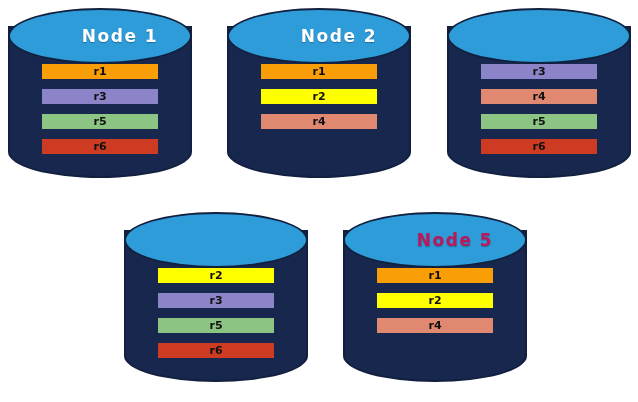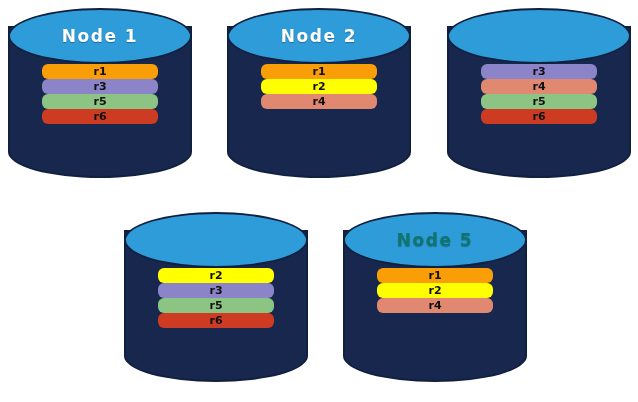--- a/index.html
+++ b/index.html
@@ -62,32 +62,34 @@
     height: 56px;
     display: flex;
     align-items: center;
     justify-content: center;
     color: #ffffff;
     font-size: 17px;
     font-weight: bold;
     letter-spacing: 1.5px;
     text-shadow: 0 1px 1px rgba(10,25,55,0.35);
     white-space: pre;
+    padding-left: 20px;
   }
 
   .bars {
     position: absolute;
     left: 34px;
     top: 56px;
     width: 116px;
   }
 
   .bar {
     height: 15px;
-    border-radius: 6px;
+    border-radius: 0;
+    margin-bottom: 10px;
     display: flex;
     align-items: center;
     justify-content: center;
     font-size: 11px;
     font-weight: bold;
     color: #101010;
     box-sizing: border-box;
   }
 </style>
 </head>
@@ -131,20 +133,20 @@
       <div class="bars">
         <div class="bar" style="background: rgb(255, 255, 0); color: rgb(16, 16, 16);">r2</div>
         <div class="bar" style="background: rgb(140, 132, 200); color: rgb(16, 16, 16);">r3</div>
         <div class="bar" style="background: rgb(140, 196, 132); color: rgb(16, 16, 16);">r5</div>
         <div class="bar" style="background: rgb(204, 59, 34); color: rgb(16, 16, 16);">r6</div>
       </div>
     </div>
     <div class="node" style="left: 343px; top: 212px;">
       <div class="cyl-body" style="background: rgb(23, 39, 77); border-color: rgb(18, 32, 63);"></div>
       <div class="cyl-top" style="background: rgb(46, 156, 216); border-color: rgb(18, 32, 63);"></div>
-      <div class="node-label" style="color: #0f766e;">Node 5</div>
+      <div class="node-label" style="color: #be185d;">Node 5</div>
       <div class="bars">
         <div class="bar" style="background: rgb(250, 158, 7); color: rgb(16, 16, 16);">r1</div>
         <div class="bar" style="background: rgb(255, 255, 0); color: rgb(16, 16, 16);">r2</div>
         <div class="bar" style="background: rgb(224, 136, 112); color: rgb(16, 16, 16);">r4</div>
       </div>
     </div>
   </div>
 
 </body></html>

